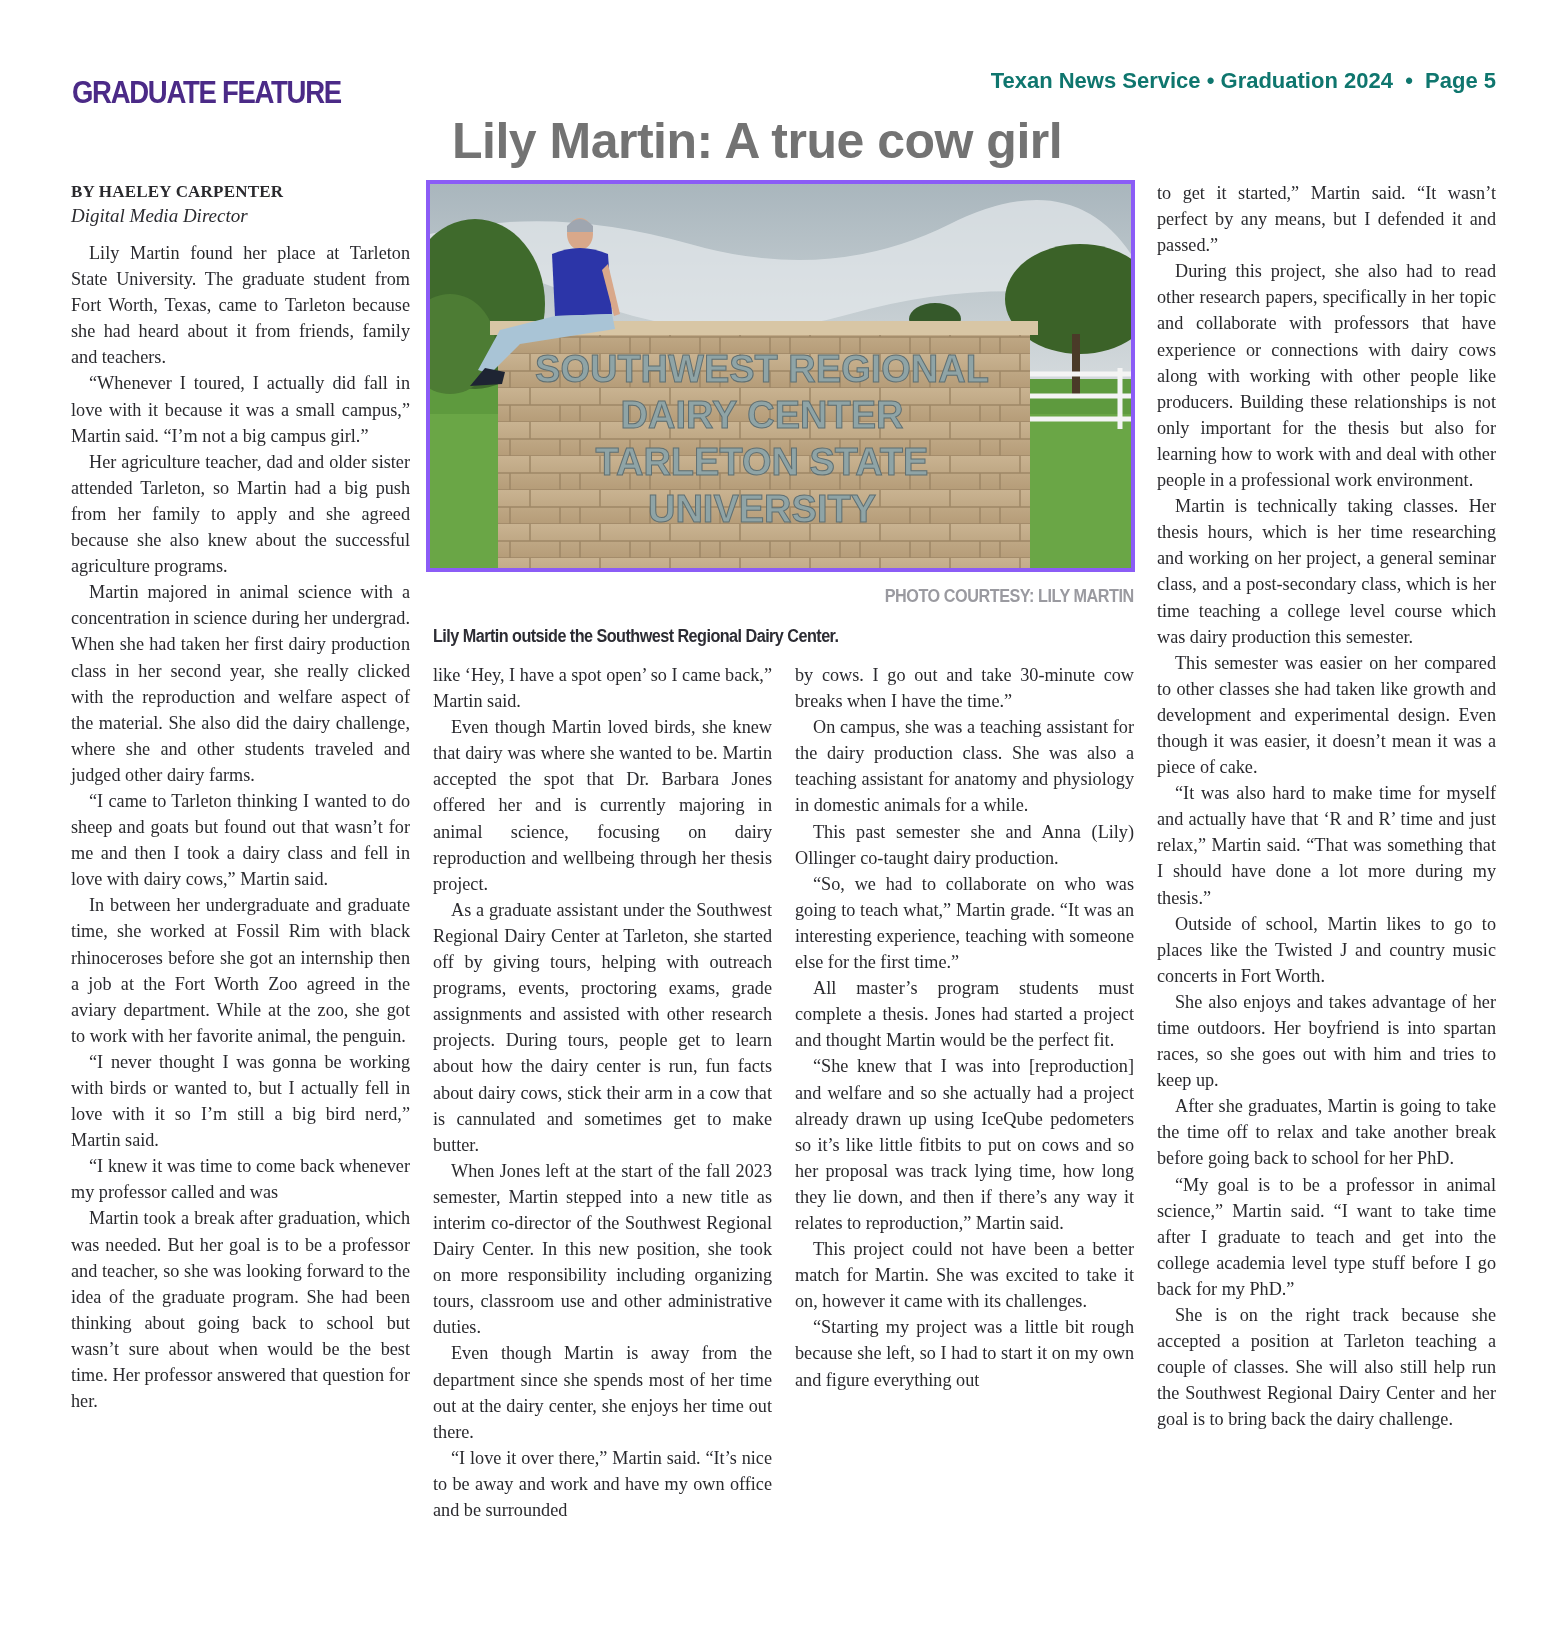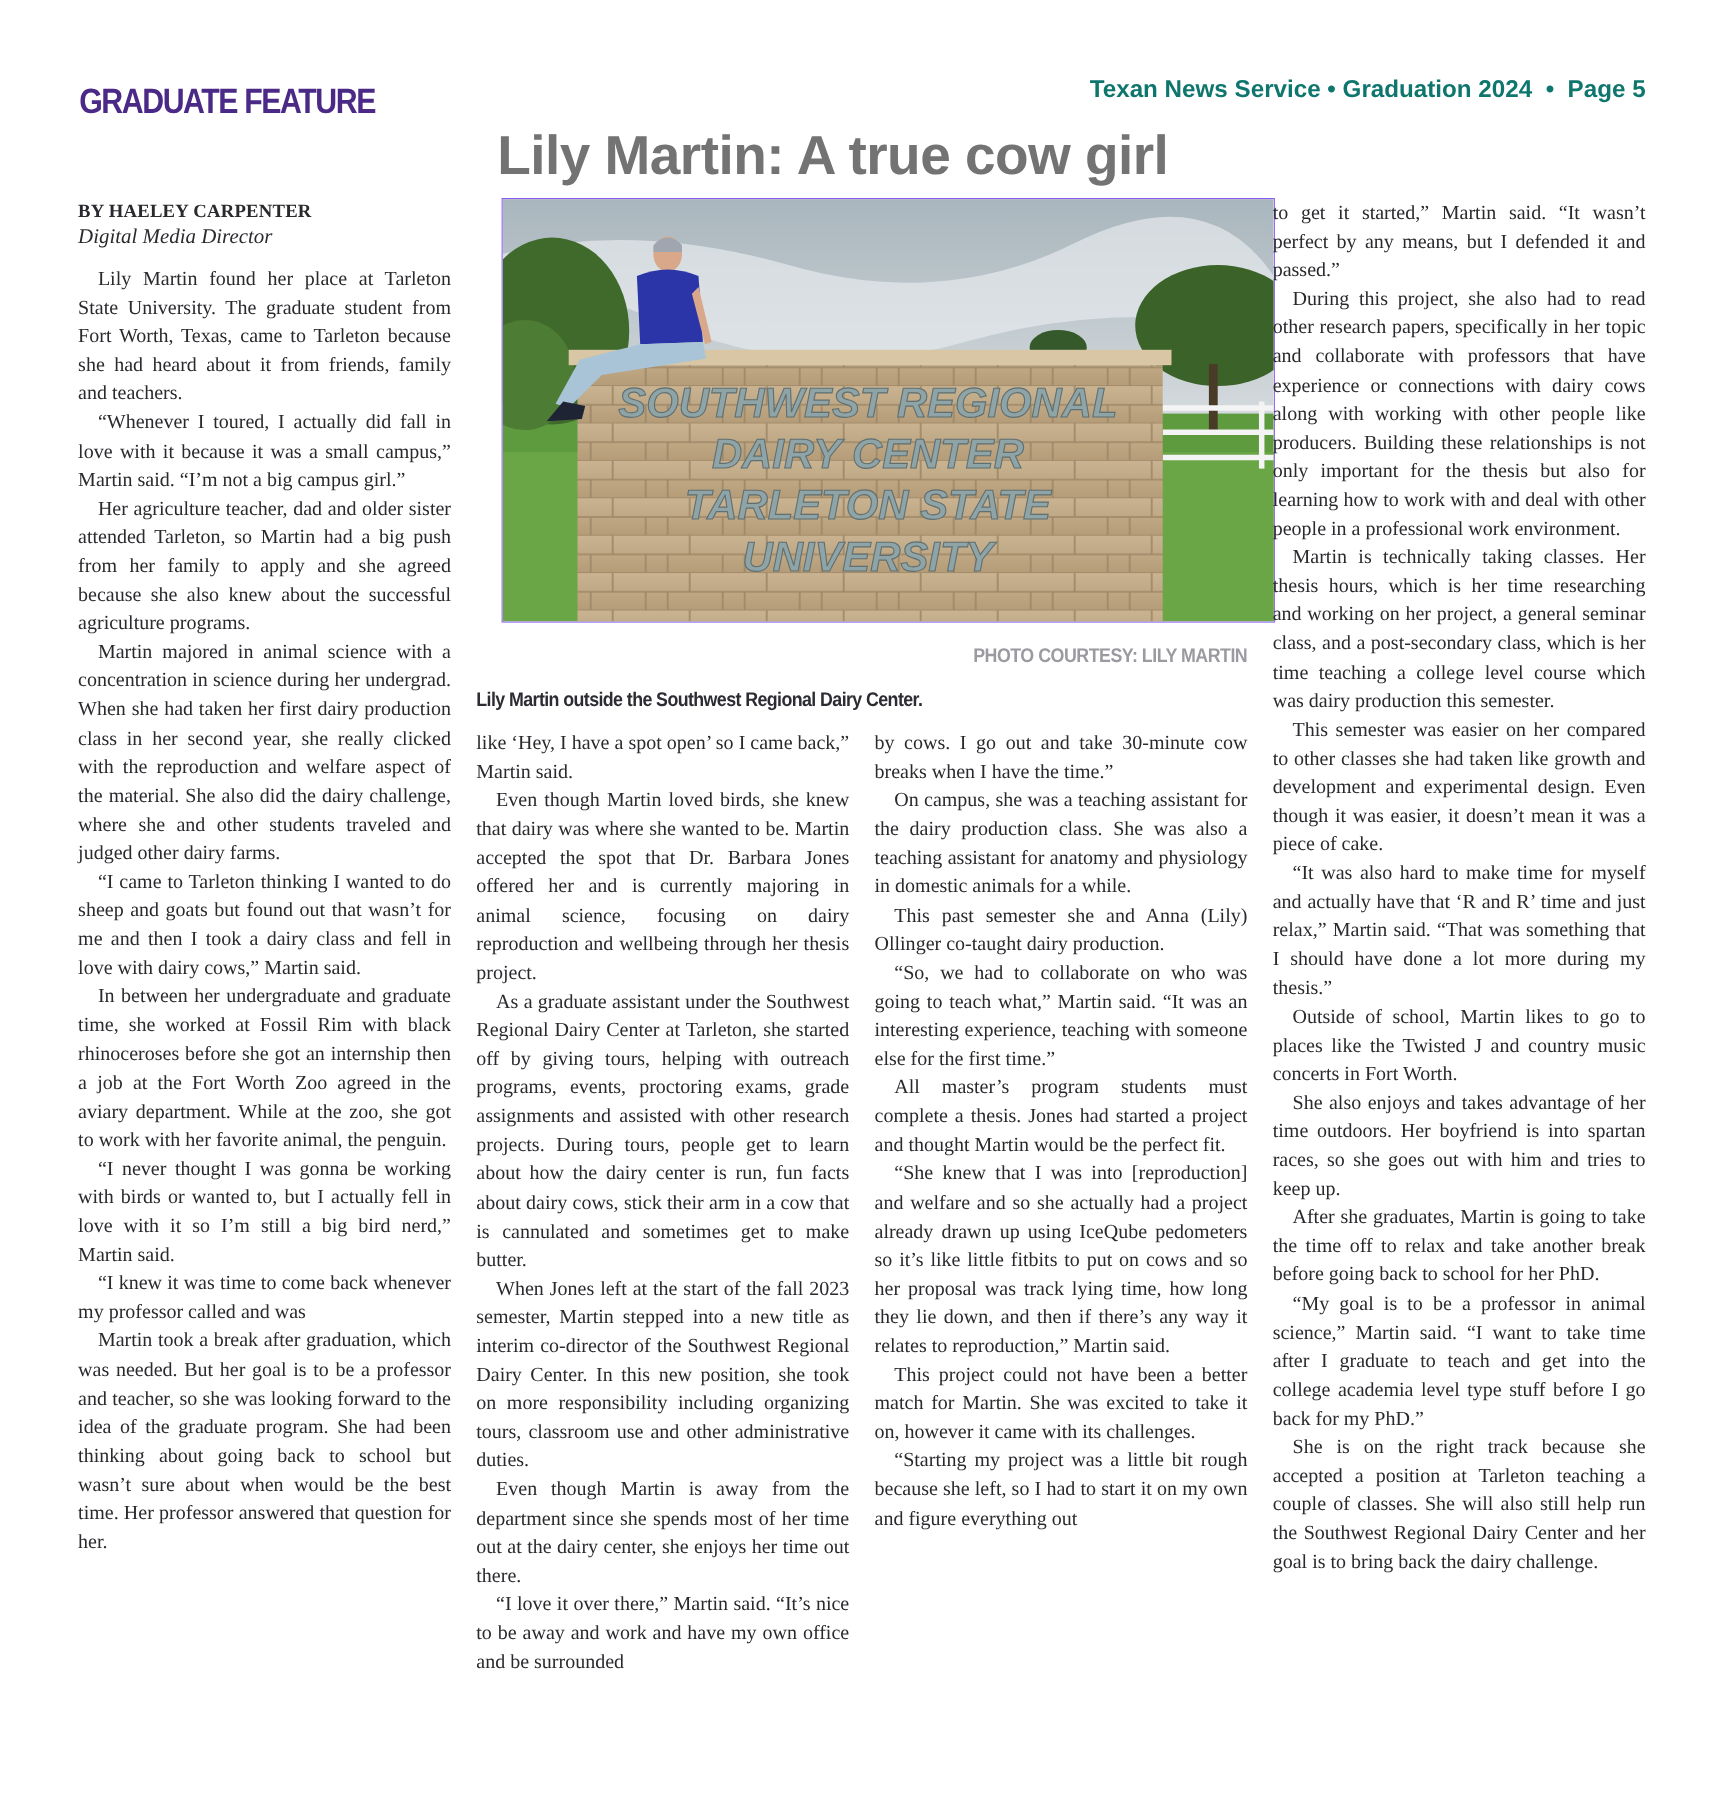--- a/index.html
+++ b/index.html
@@ -9,21 +9,21 @@
   .headline { position:absolute; left:452px; top:112px; font-family:"Liberation Sans", sans-serif; font-weight:700; font-size:50px; color:#737373; letter-spacing:-0.5px; }
   .col { position:absolute; font-family:"Liberation Serif", serif; font-size:18.2px; line-height:26.1px; text-align:justify; color:#2a2a2e; }
   .col p { margin:0; text-indent:18px; }
   .col p.cont { text-indent:0; }
   .byline-name { font-family:"Liberation Serif", serif; font-weight:700; font-size:17px; letter-spacing:0.2px; line-height:24px; }
   .byline-title { font-family:"Liberation Serif", serif; font-style:italic; font-size:19px; line-height:24px; margin-bottom:12px; }
   #col1 { left:71px; top:180px; width:339px; }
   #col2 { left:433px; top:662px; width:339px; }
   #col3 { left:795px; top:662px; width:339px; }
   #col4 { left:1157px; top:180px; width:339px; }
-  .photo { position:absolute; left:456px; top:180px; width:701px; height:384px; border:1px solid #8b5cf6; overflow:hidden;font-style:italic; }
+  .photo { position:absolute; left:426px; top:180px; width:701px; height:384px; border:4px solid #8b5cf6; overflow:hidden; }
   .photo svg { display:block; }
   .credit { position:absolute; right:424px; top:586px; font-family:"Liberation Sans", sans-serif; font-weight:700; font-size:18px; color:#9a9aa0; letter-spacing:-0.5px; transform:scaleX(0.9); transform-origin:right top; }
   .caption { position:absolute; left:433px; top:626px; font-family:"Liberation Sans", sans-serif; font-weight:700; font-size:18px; color:#2c2c33; letter-spacing:-0.6px; transform:scaleX(0.9); transform-origin:left top; }
 </style>
 </head>
 <body>
 
 <div class="section-label">GRADUATE FEATURE</div>
 <div class="folio">Texan News Service • Graduation 2024  •  Page 5</div>
 <h1 class="headline" style="margin:0;">Lily Martin: A true cow girl</h1>
@@ -101,21 +101,21 @@
   <p>As a graduate assistant under the Southwest Regional Dairy Center at Tarleton, she started off by giving tours, helping with outreach programs, events, proctoring exams, grade assignments and assisted with other research projects. During tours, people get to learn about how the dairy center is run, fun facts about dairy cows, stick their arm in a cow that is cannulated and sometimes get to make butter.</p>
   <p>When Jones left at the start of the fall 2023 semester, Martin stepped into a new title as interim co-director of the Southwest Regional Dairy Center. In this new position, she took on more responsibility including organizing tours, classroom use and other administrative duties.</p>
   <p>Even though Martin is away from the department since she spends most of her time out at the dairy center, she enjoys her time out there.</p>
   <p>“I love it over there,” Martin said. “It’s nice to be away and work and have my own office and be surrounded</p>
 </div>
 
 <div class="col" id="col3">
   <p class="cont">by cows. I go out and take 30-minute cow breaks when I have the time.”</p>
   <p>On campus, she was a teaching assistant for the dairy production class. She was also a teaching assistant for anatomy and physiology in domestic animals for a while.</p>
   <p>This past semester she and Anna (Lily) Ollinger co-taught dairy production.</p>
-  <p>“So, we had to collaborate on who was going to teach what,” Martin said. “It was an interesting experience, teaching with someone else for the first time.”</p>
+  <p>“So, we had to collaborate on who was going to teach what,” Martin grade. “It was an interesting experience, teaching with someone else for the first time.”</p>
   <p>All master’s program students must complete a thesis. Jones had started a project and thought Martin would be the perfect fit.</p>
   <p>“She knew that I was into [reproduction] and welfare and so she actually had a project already drawn up using IceQube pedometers so it’s like little fitbits to put on cows and so her proposal was track lying time, how long they lie down, and then if there’s any way it relates to reproduction,” Martin said.</p>
   <p>This project could not have been a better match for Martin. She was excited to take it on, however it came with its challenges.</p>
   <p>“Starting my project was a little bit rough because she left, so I had to start it on my own and figure everything out</p>
 </div>
 
 <div class="col" id="col4">
   <p class="cont">to get it started,” Martin said. “It wasn’t perfect by any means, but I defended it and passed.”</p>
   <p>During this project, she also had to read other research papers, specifically in her topic and collaborate with professors that have experience or connections with dairy cows along with working with other people like producers. Building these relationships is not only important for the thesis but also for learning how to work with and deal with other people in a professional work environment.</p>
   <p>Martin is technically taking classes. Her thesis hours, which is her time researching and working on her project, a general seminar class, and a post-secondary class, which is her time teaching a college level course which was dairy production this semester.</p>

